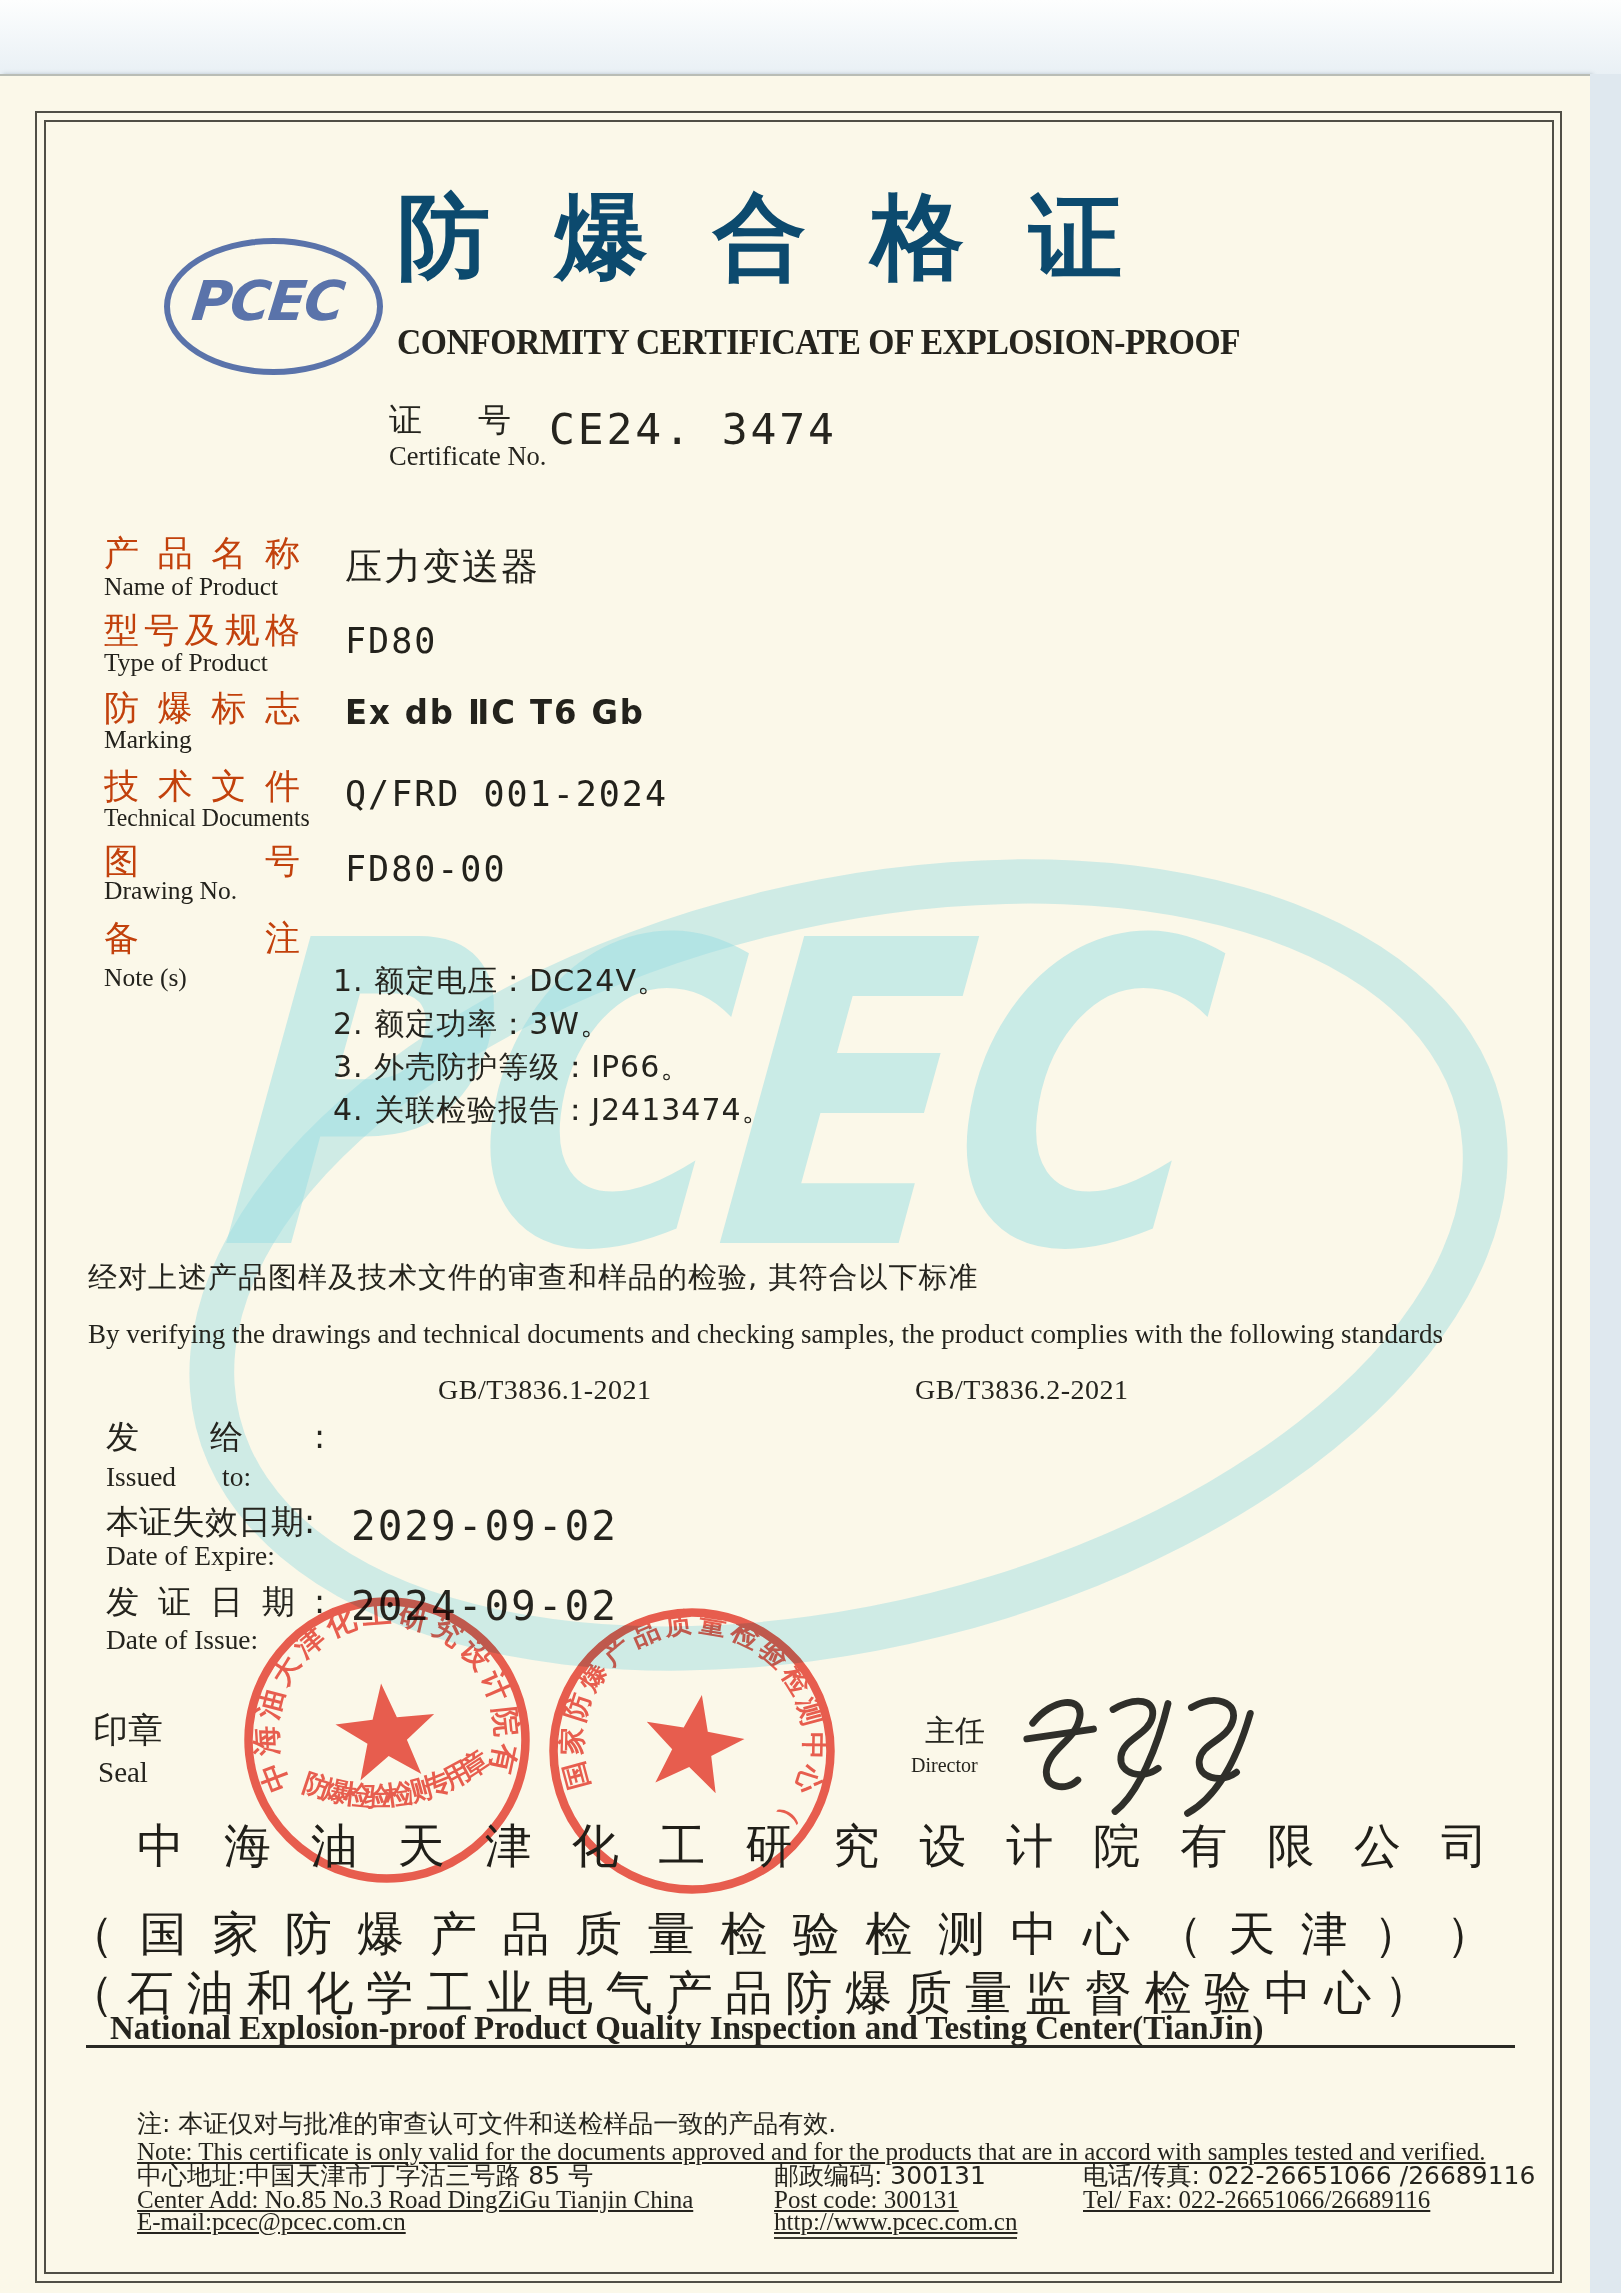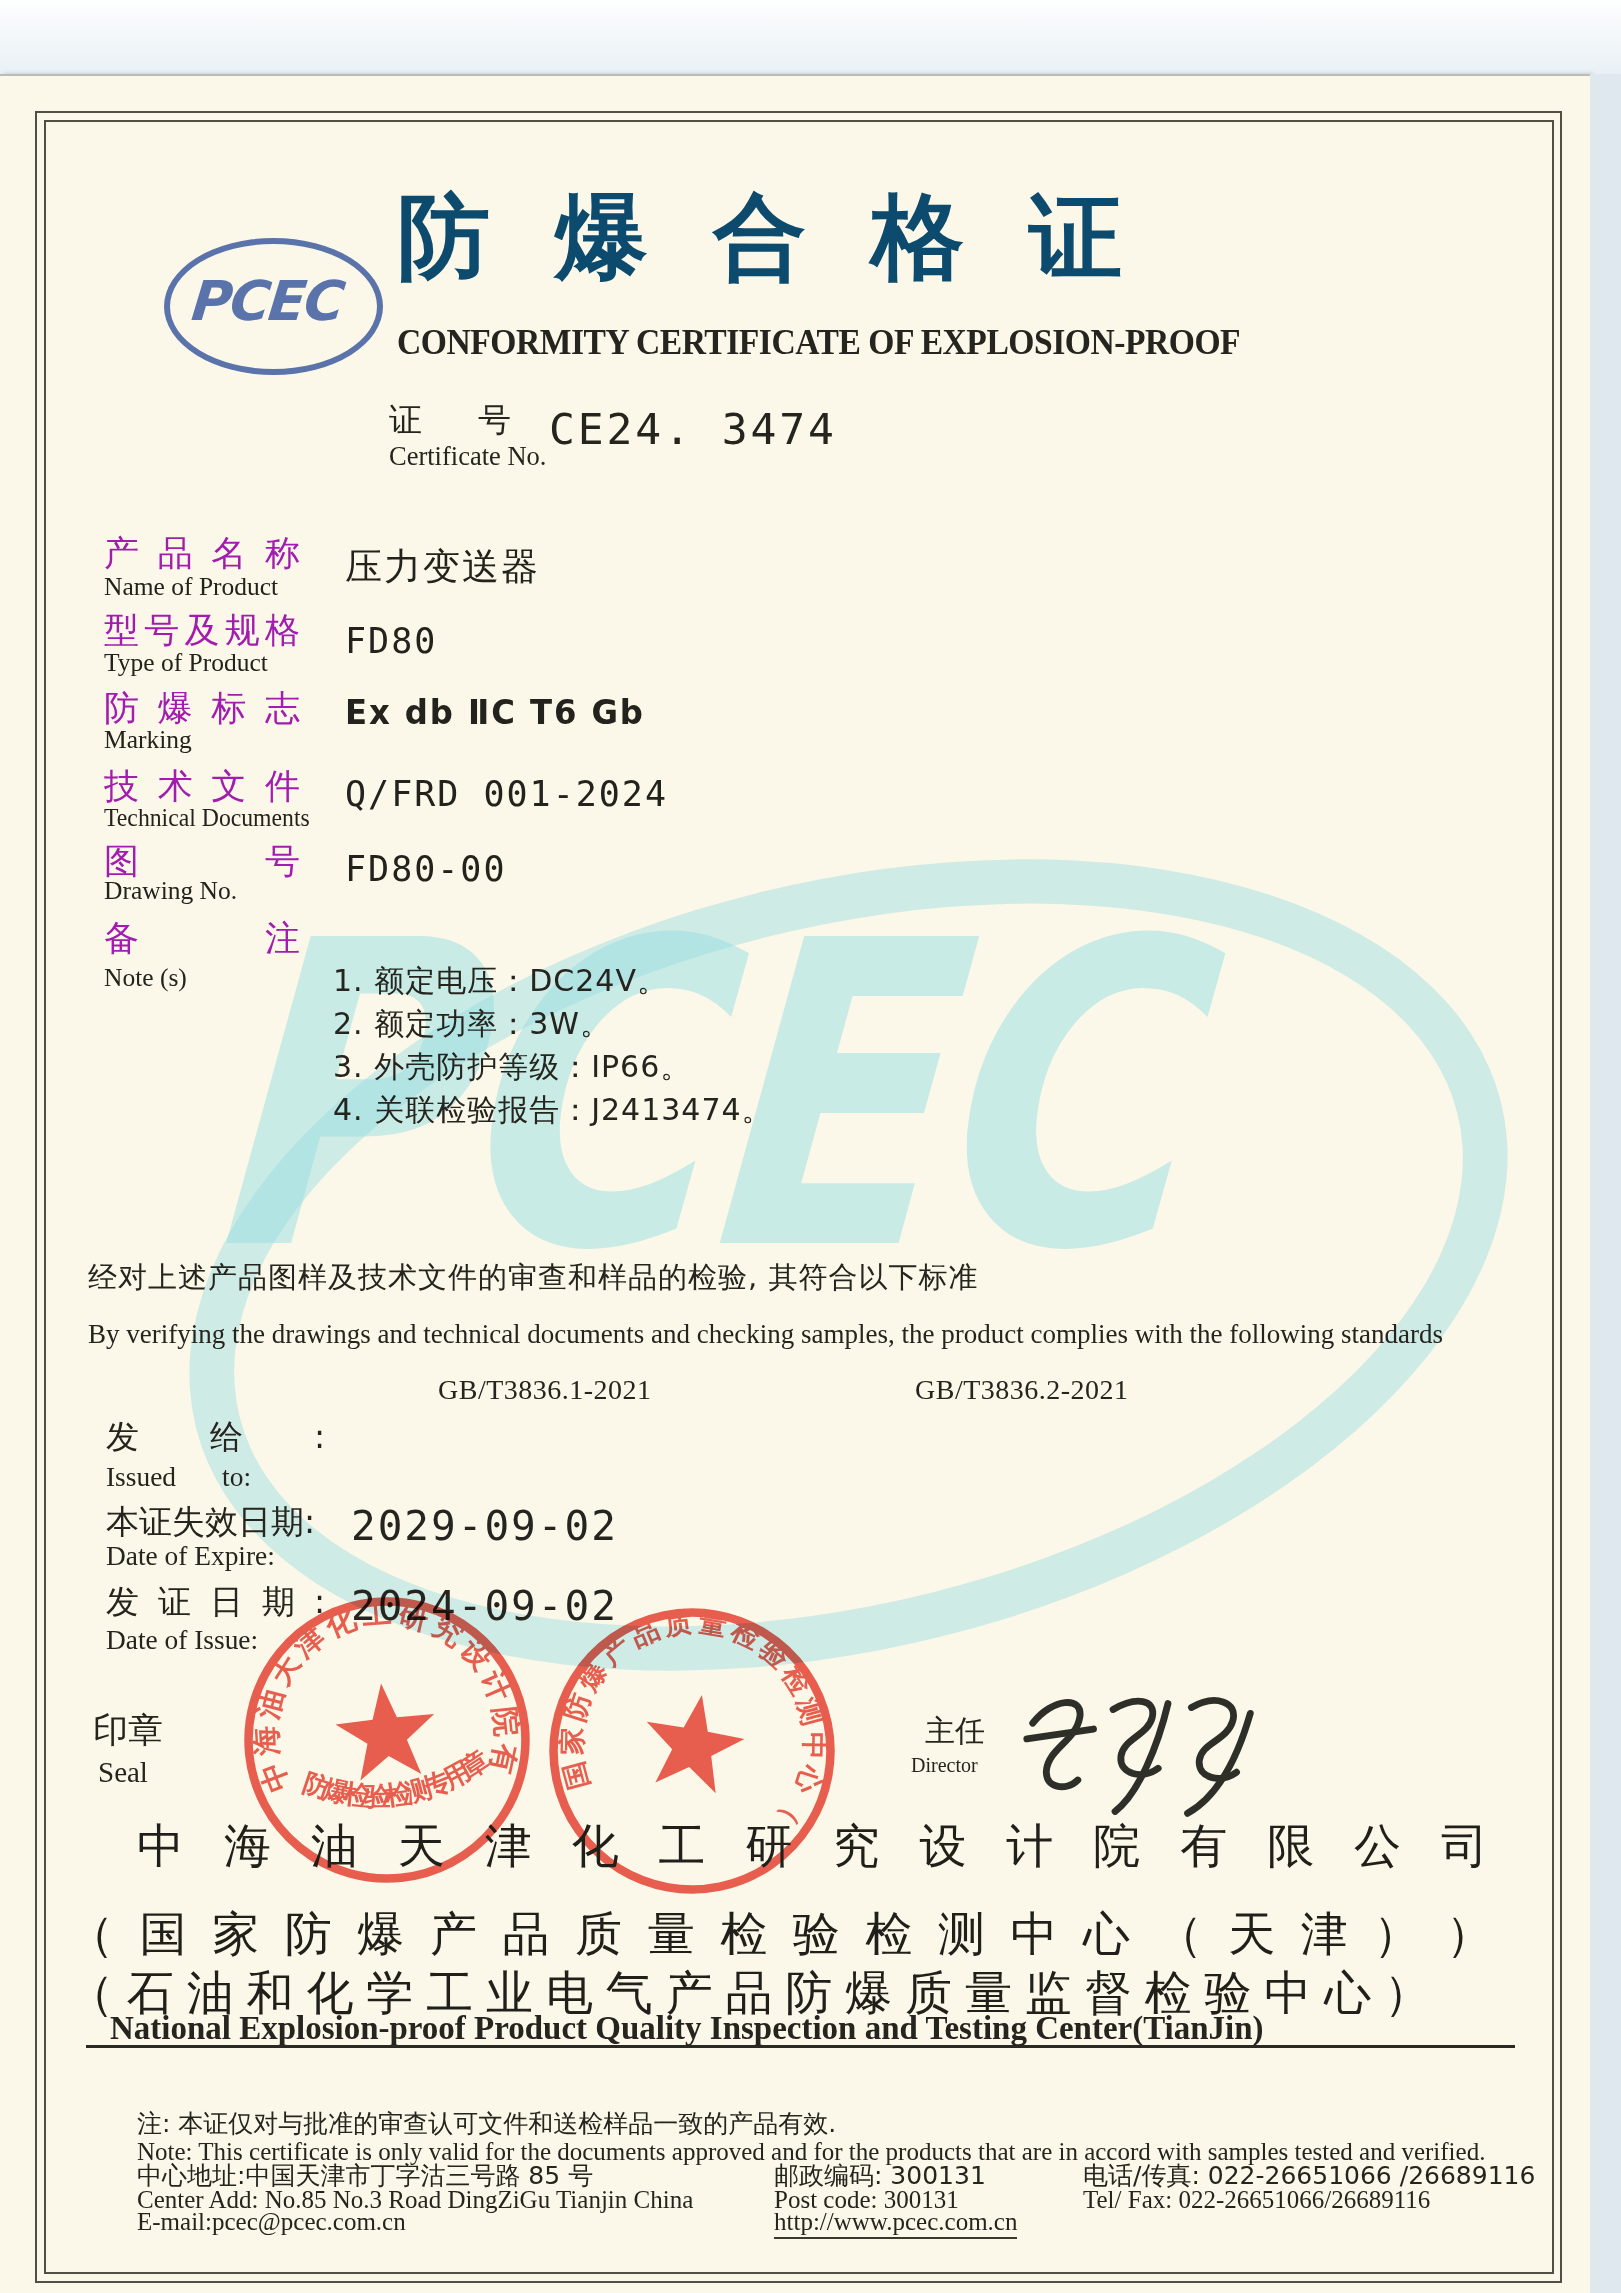--- a/index.html
+++ b/index.html
@@ -29,21 +29,21 @@
      color:#5a73aa;font-size:55px;font-weight:900;font-style:italic;letter-spacing:-2px;transform:skewX(-6deg);}
   #title{left:397px;top:188px;width:784px;font-size:93px;line-height:98px;font-weight:600;
      letter-spacing:65px;white-space:nowrap;color:#0c4a6e;font-family:"DejaVu Serif",serif;}
   #subtitle{left:397px;top:323px;font-size:35px;font-weight:700;letter-spacing:-0.5px;
      font-family:"Liberation Serif",serif;transform:scaleX(.96);transform-origin:left;white-space:nowrap;}
   
   .zh{font-family:"DejaVu Sans",sans-serif;}
   .serif{font-family:"Liberation Serif",serif;}
   .mono{font-family:"DejaVu Sans Mono",monospace;}
   .jz{text-align:justify;text-align-last:justify;display:block;}
-  .lbl-zh{font-size:35px;color:#a21caf;}
+  .lbl-zh{font-size:35px;color:#c2410c;}
   .lbl-en{font-size:25.5px;font-family:"Liberation Serif",serif;color:#23221c;white-space:nowrap;}
   .val{font-size:35px;letter-spacing:2px;white-space:nowrap;color:#23221c;}
   
   #certno-zh{left:389px;top:398px;width:122px;font-size:33px;}
   #certno-en{left:389px;top:441px;font-size:26.5px;}
   #certno-val{left:549px;top:404px;font-size:43px;letter-spacing:2.9px;}
   
   .note-line{font-size:30px;white-space:nowrap;letter-spacing:1px;}
   
   #comp-zh{left:88px;top:1258px;font-size:29px;letter-spacing:1px;white-space:nowrap;}
@@ -54,21 +54,21 @@
   .date-val{font-size:41px;letter-spacing:2px;}
   
   .stamp{width:294px;height:294px;opacity:.88;mix-blend-mode:multiply;}
   
   .org-zh{font-size:47px;white-space:nowrap;color:#201f19;}
   #org4{font-size:34px;font-weight:700;font-family:"Liberation Serif",serif;
         transform:scaleX(.97);transform-origin:left;white-space:nowrap;}
   #rule{left:86px;top:2045px;width:1429px;height:2.9px;background:#2a2a24;}
   
   .foot{font-size:25px;white-space:nowrap;}
-  .foot-serif{font-size:25px;font-family:"Liberation Serif",serif;white-space:nowrap;}
+  .foot-serif{font-size:25px;font-family:"Liberation Serif",serif;white-space:nowrap;text-decoration:underline;}
   #web{border-bottom:2px solid #3a392f;padding-bottom:1px;}
 </style>
 </head>
 <body>
 
 <div id="stage">
 
   <div id="top-strip" class="abs"></div>
   <div id="paper" class="abs"></div>
   <div id="right-strip" class="abs"></div>

